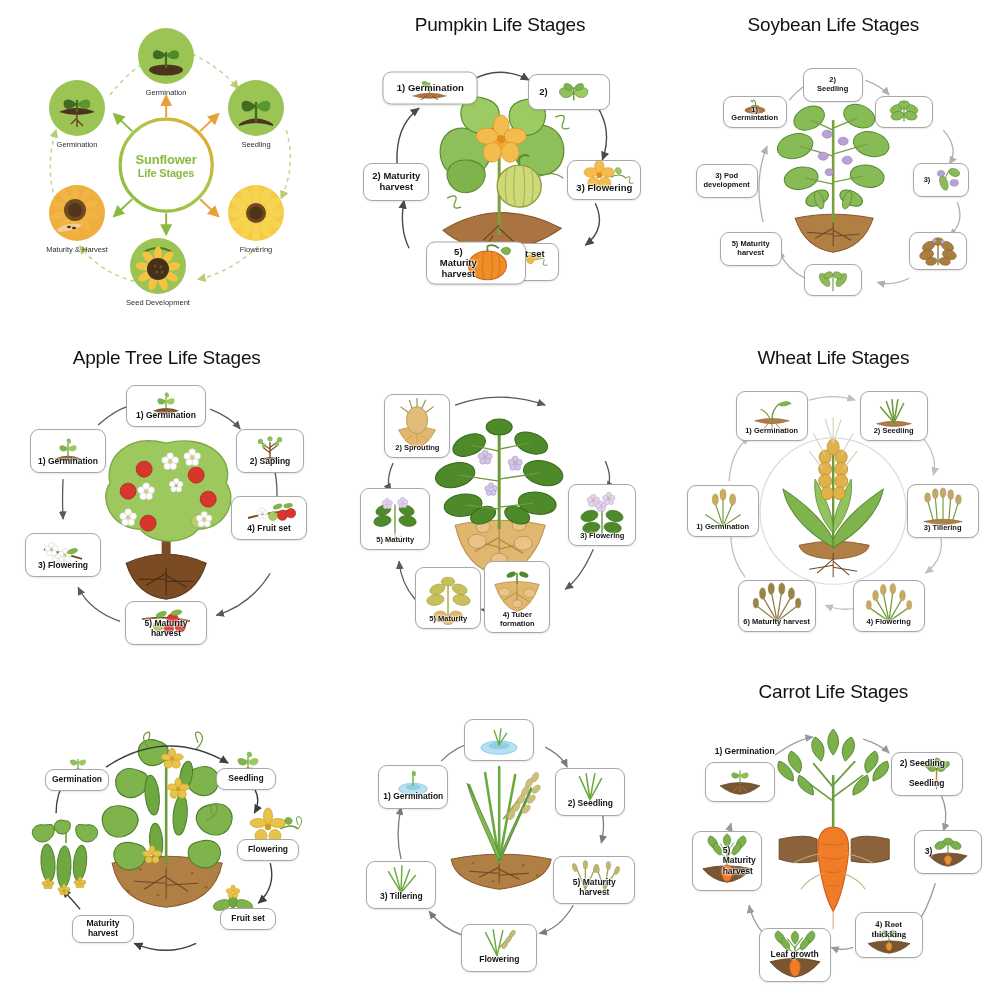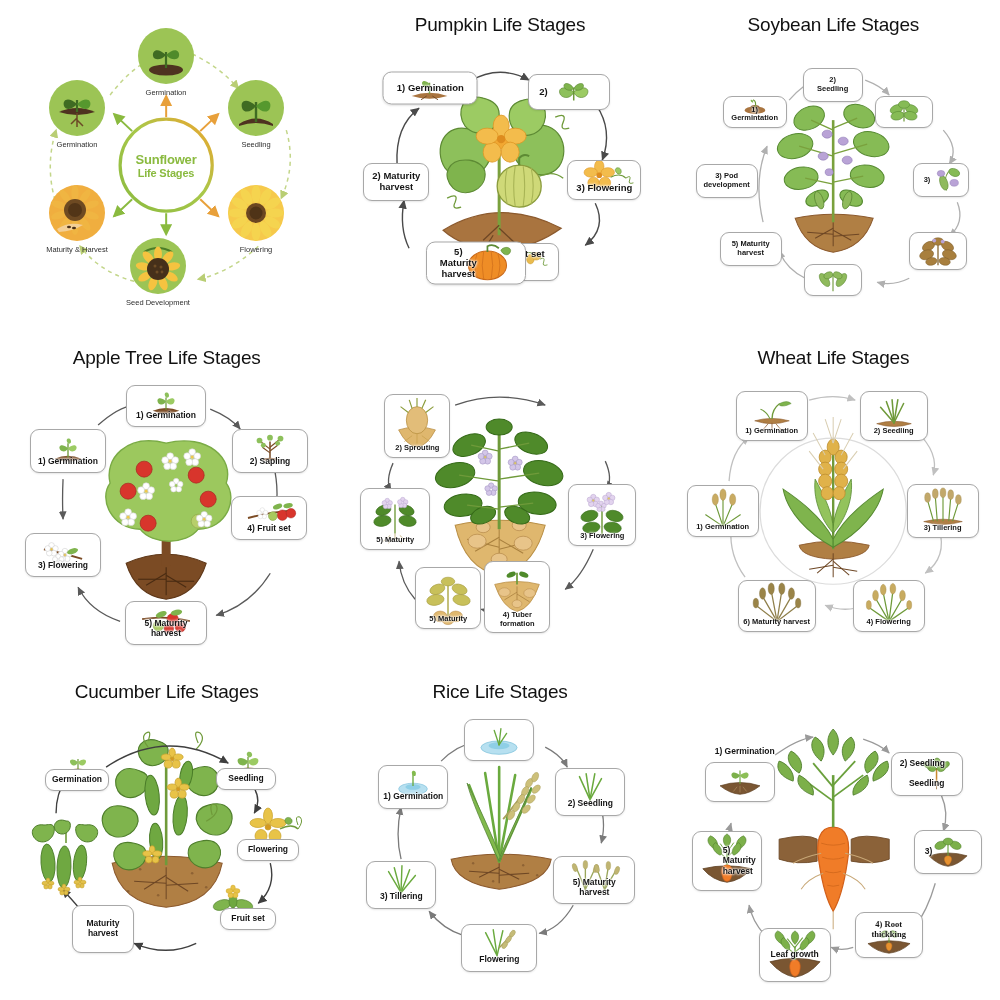--- a/index.html
+++ b/index.html
@@ -714,21 +714,21 @@
       <svg class="chip-art" viewBox="0 0 80 42">
         <path d="M26,26 Q40,20 54,26 Q40,32 26,26Z" fill="#7b4b24"></path>
         <path d="M40,25 L40,12" stroke="#6f9a3a" stroke-width="1.3" fill="none"></path>
         <path d="M40,16 C33,10 29,14 32,18 C35,21 39,19 40,16Z" fill="#7fb44d"></path>
         <path d="M40,16 C47,10 51,14 48,18 C45,21 41,19 40,16Z" fill="#9ccb63"></path>
         <path d="M40,12 C36,7 42,5 43,9 C44,12 41,13 40,12Z" fill="#8dc05b"></path>
       </svg>
       <span class="chip-label" style="margin-bottom:4px;">1) Germination</span>
     </div>
 
-    <div class="chip" style="left:270px; top:118px; width:76px; height:44px; font-size:8.5px; align-items:flex-end;">
+    <div class="chip" style="left:270px; top:118px; width:68px; height:44px; font-size:8.5px; align-items:flex-end;">
       <svg class="chip-art" viewBox="0 0 76 44">
         <path d="M38,30 L38,12" stroke="#7b4b24" stroke-width="1.6" fill="none"></path>
         <g stroke="#7b4b24" stroke-width="1.2" fill="none">
           <path d="M38,20 L28,12"></path>
             <path d="M38,18 L48,10"></path>
             <path d="M38,24 L30,18"></path>
             <path d="M38,22 L46,16"></path>
         </g>
         <g fill="#8dc05b">
             <circle cx="27" cy="11" r="3"></circle>
@@ -1209,21 +1209,20 @@
           <ellipse cx="28" cy="14" rx="3.2" ry="6"></ellipse>
             <ellipse cx="36" cy="9" rx="3.2" ry="6"></ellipse>
             <ellipse cx="46" cy="14" rx="3.2" ry="6"></ellipse>
         </g>
       </svg>
       <span class="chip-label" style="margin-bottom:3px;">1) Germination</span>
     </div>
   </div>
 
   <div class="panel">
-    <div class="panel-title p-title-lg">Cucumber Life Stages</div>
     <svg class="stage-svg" viewBox="0 0 333 333">
       <defs>
         <marker id="cuArr" markerWidth="8" markerHeight="8" refX="6" refY="3" orient="auto">
           <path d="M0,0 L6.5,3 L0,6 z" fill="#3f3f3f"></path>
           </marker>
       </defs>
       <g>
         <path d="M112,196 Q166,182 222,196 Q214,236 166,240 Q120,236 112,196Z" fill="#b07f44" stroke="#8c5a2e" stroke-width="1"></path>
         <g stroke="#6e4725" stroke-width="1" fill="none">
           <path d="M166,200 L166,232"></path>
@@ -1344,21 +1343,21 @@
       <ellipse cx="31" cy="18" rx="4" ry="7" fill="#6fa841" stroke="#4a7c28" stroke-width="0.6"></ellipse>
       <g transform="translate(31,9)" fill="#e8c348" stroke="#c9a22c" stroke-width="0.4">
         <ellipse cx="0" cy="-3.6" rx="2.4" ry="3.4"></ellipse>
           <ellipse cx="3.6" cy="-1" rx="3.4" ry="2.4"></ellipse>
         <ellipse cx="2.4" cy="3.2" rx="2.6" ry="2.6"></ellipse>
           <ellipse cx="-2.4" cy="3.2" rx="2.6" ry="2.6"></ellipse>
         <ellipse cx="-3.6" cy="-1" rx="3.4" ry="2.4"></ellipse>
       </g>
     </svg>
 
-    <div class="chip" style="left:103px; top:262px; width:62px; height:48px; font-size:8.5px;text-align:center;">
+    <div class="chip" style="left:103px; top:262px; width:62px; height:28px; font-size:8.5px;text-align:center;">
       <span class="chip-label" style="white-space:pre-line;">Maturity
 harvest</span>
     </div>
     <svg style="position:absolute; left:26px; top:150px; width:80px; height:80px; z-index:4;" viewBox="0 0 80 80">
       <path d="M40,10 L40,26" stroke="#6f9a3a" stroke-width="1.6" fill="none"></path>
       <g fill="#7fb44d" stroke="#4f7e2c" stroke-width="1">
         <path d="M18,8 C6,6 2,18 12,24 C22,28 30,18 28,10 C26,6 22,8 18,8Z"></path>
         <path d="M60,8 C72,6 76,18 66,24 C56,28 48,18 50,10 C52,6 56,8 60,8Z"></path>
         <path d="M40,4 C30,0 24,10 32,16 C40,20 46,12 44,6 C43,4 42,4 40,4Z"></path>
       </g>
@@ -1387,21 +1386,20 @@
             <ellipse cx="3" cy="-0.8" rx="3" ry="2"></ellipse>
             <ellipse cx="2" cy="2.8" rx="2.2" ry="2.2"></ellipse>
             <ellipse cx="-2" cy="2.8" rx="2.2" ry="2.2"></ellipse>
             <ellipse cx="-3" cy="-0.8" rx="3" ry="2"></ellipse>
           </g>
       </g>
     </svg>
   </div>
 
   <div class="panel">
-    <div class="panel-title p-title-lg">Rice Life Stages</div>
     <svg class="stage-svg" viewBox="0 0 333 333">
       <defs>
         <marker id="riArr" markerWidth="8" markerHeight="8" refX="6" refY="3" orient="auto">
           <path d="M0,0 L6.5,3 L0,6 z" fill="#7a7a7a"></path>
           </marker>
       </defs>
       <g>
         <path d="M118,192 Q166,182 218,192 Q214,216 166,222 Q122,216 118,192Z" fill="#b07f44" stroke="#8c5a2e" stroke-width="1"></path>
         <g stroke="#6e4725" stroke-width="1" fill="none">
           <path d="M166,196 L166,216"></path>
@@ -1533,20 +1531,21 @@
             <path d="M35,32 L36,4"></path>
             <path d="M35,32 L44,8"></path>
             <path d="M35,32 L50,14"></path>
         </g>
       </svg>
       <span class="chip-label" style="margin-bottom:4px;">3) Tillering</span>
     </div>
   </div>
 
   <div class="panel">
+    <div class="panel-title p-title-lg">Carrot Life Stages</div>
     <svg class="stage-svg" viewBox="0 0 333 333">
       <defs>
         <marker id="caArr" markerWidth="8" markerHeight="8" refX="6" refY="3" orient="auto">
           <path d="M0,0 L6.5,3 L0,6 z" fill="#9a9a9a"></path>
           </marker>
       </defs>
       <g>
         <path d="M112,172 Q140,166 150,172 L150,194 Q130,198 112,192Z" fill="#8b6239" stroke="#6d4a28" stroke-width="0.9"></path>
         <path d="M222,172 Q196,166 184,172 L184,194 Q206,198 222,192Z" fill="#8b6239" stroke="#6d4a28" stroke-width="0.9"></path>
         <path d="M166,160 C152,160 148,174 152,196 C155,216 160,234 166,244 C172,234 177,216 180,196 C184,174 180,160 166,160Z" fill="#f07c28" stroke="#d2601a" stroke-width="1.2"></path>

